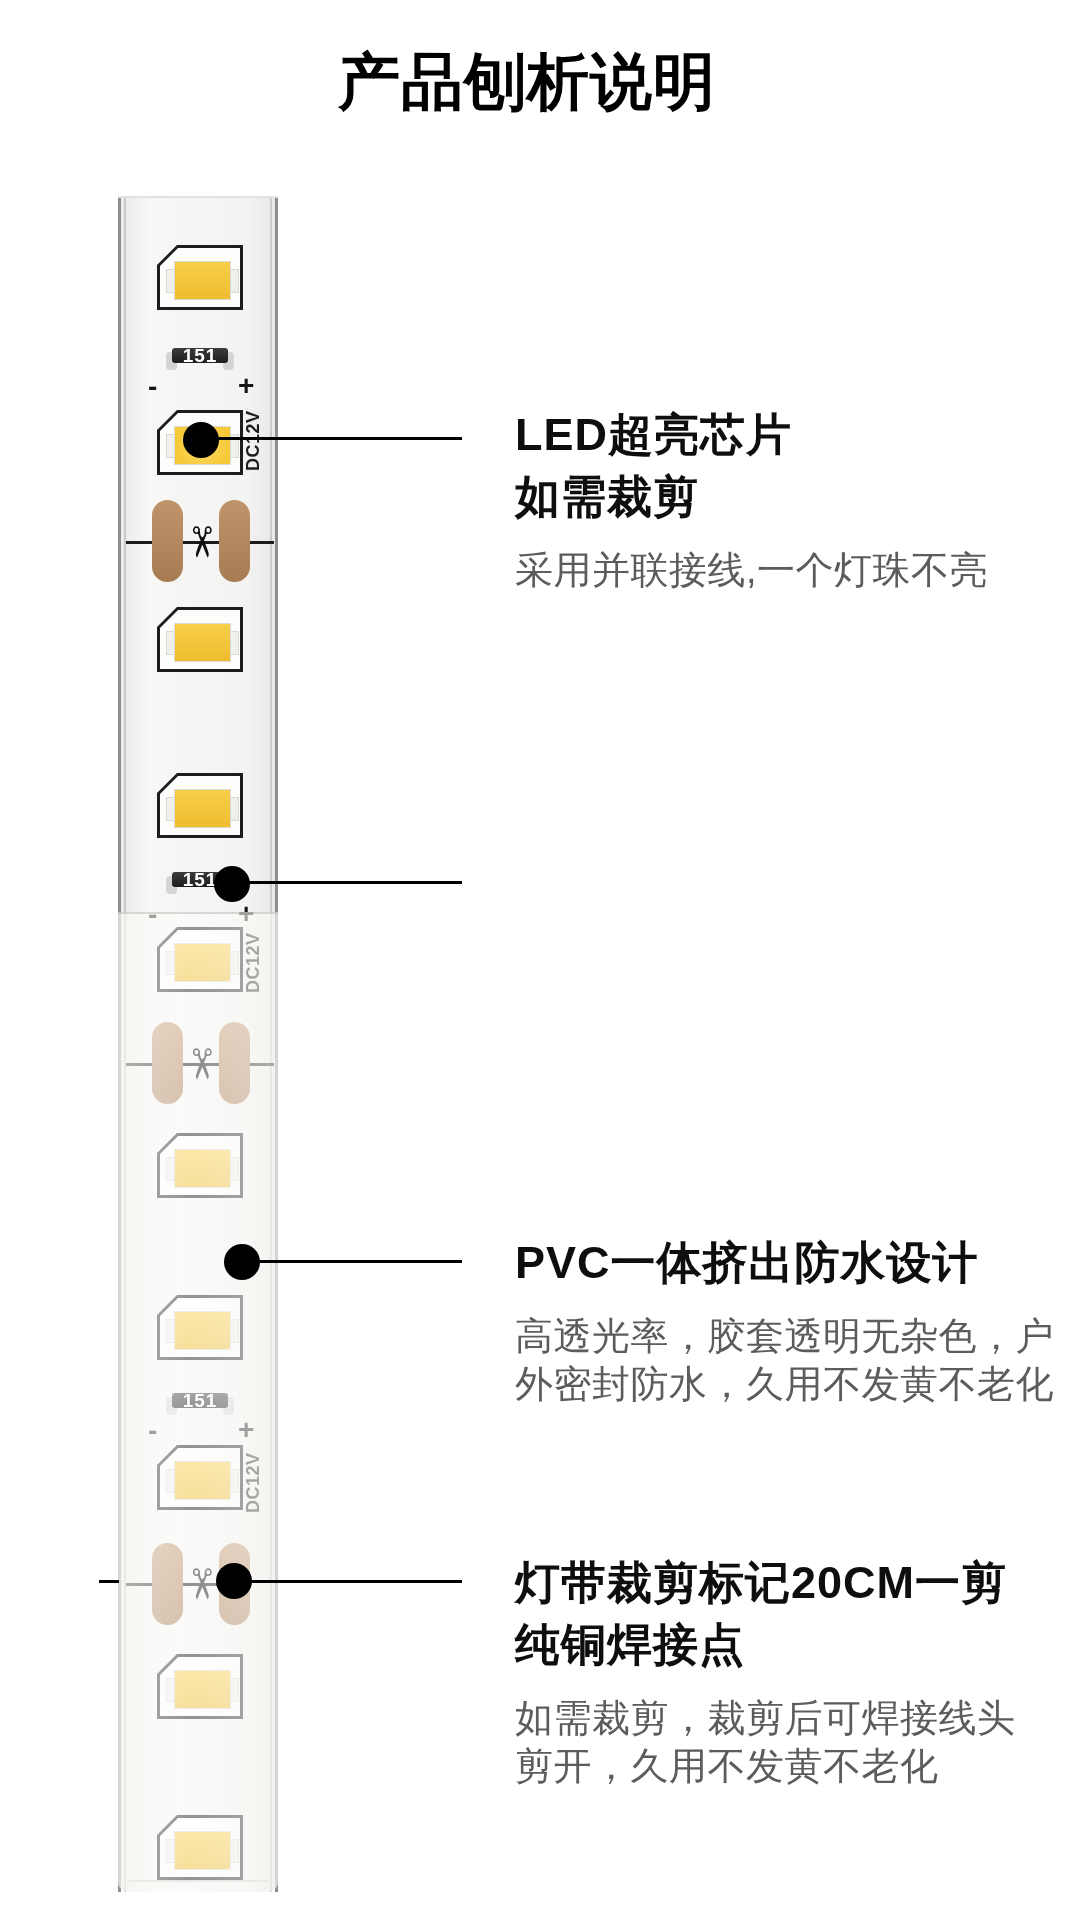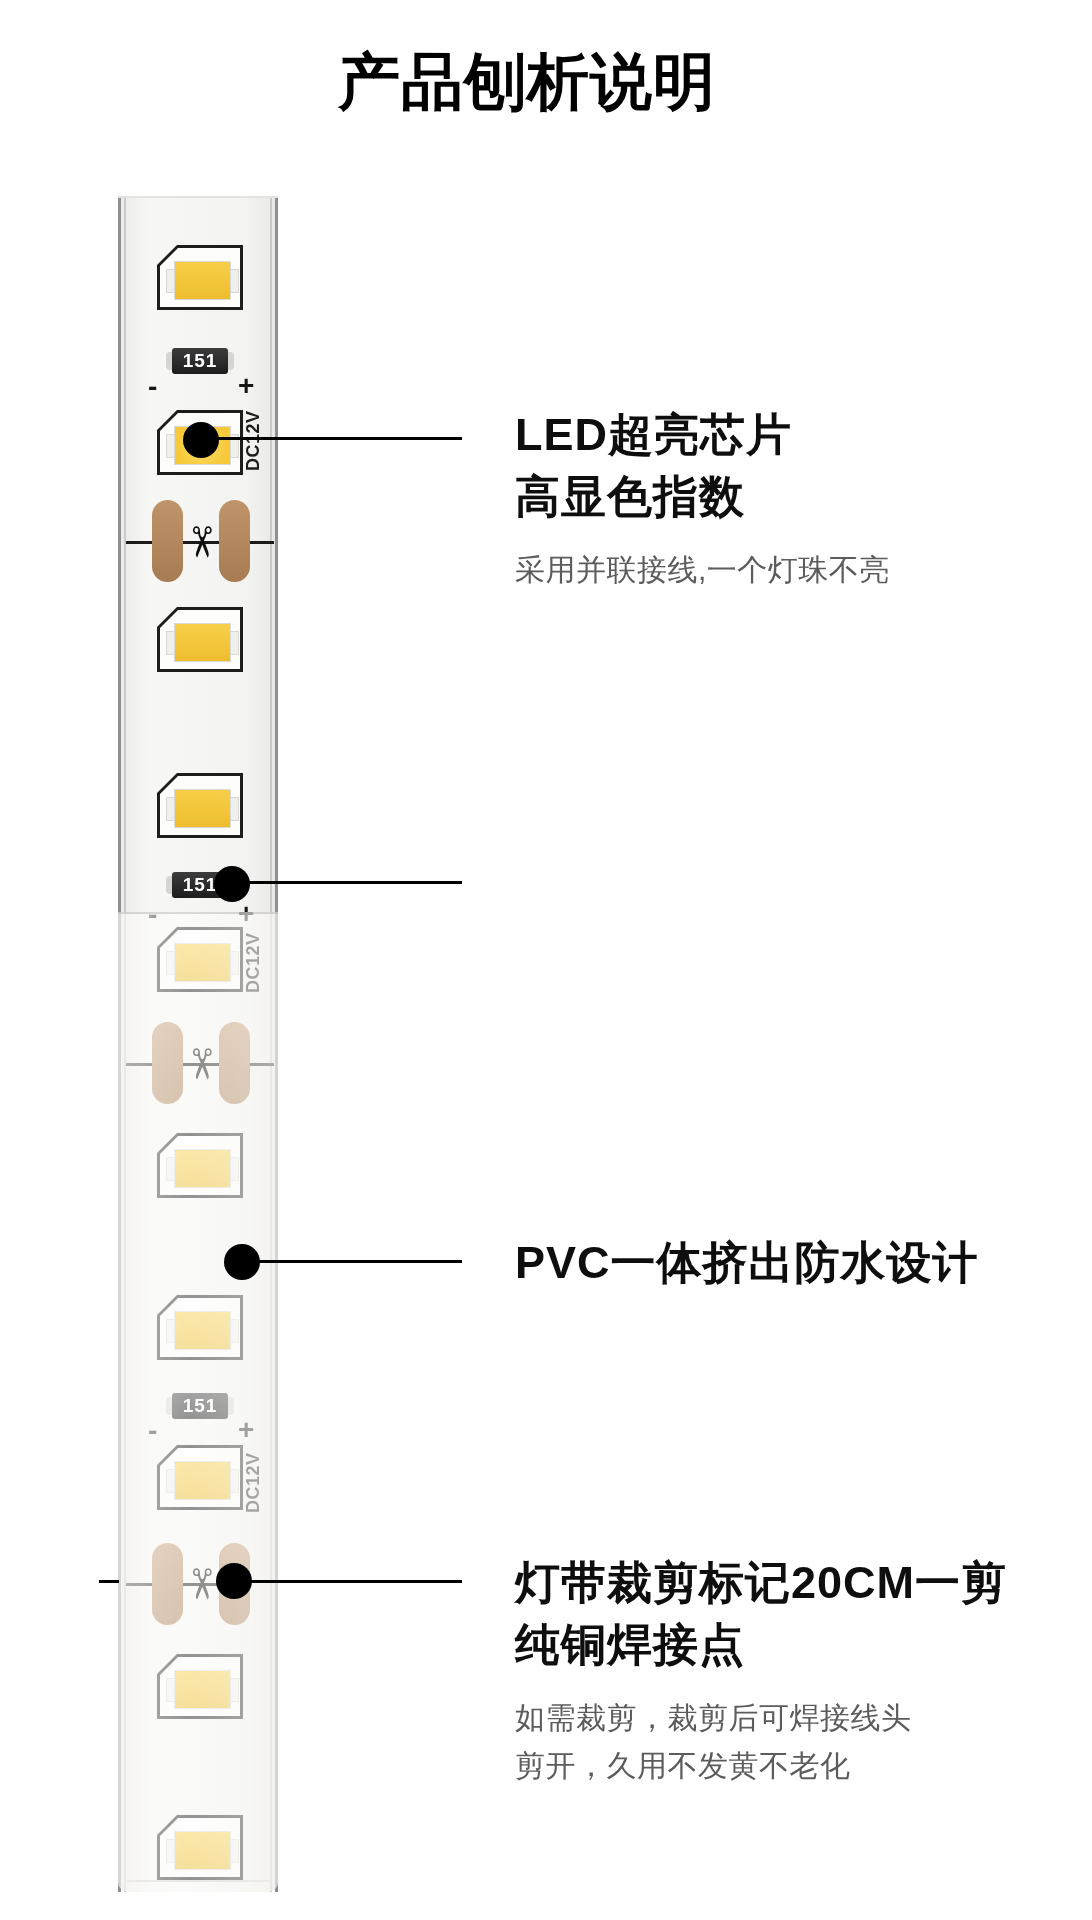--- a/index.html
+++ b/index.html
@@ -27,21 +27,21 @@
   .led .body  { position:absolute; inset:3px; background:#fdfdfc;
                 clip-path:polygon(18px 0,100% 0,100% 100%,0 100%,0 18px); }
   .led .chip  { position:absolute; left:14px; top:13px; width:55px; height:37px;
                 background:linear-gradient(180deg,#f7cf49,#eebd2e); border:1px solid #d9d9d5; }
   .led .chip::before, .led .chip::after { content:""; position:absolute; top:7px;
                 width:7px; height:22px; background:#efefec; border:1px solid #d9d9d5; }
   .led .chip::before { left:-9px; }
   .led .chip::after  { right:-9px; }
   .led.lit .chip { background:radial-gradient(circle at 50% 50%,#ffe06a 0%,#f6c93a 75%); }
 
-  .resistor { position:absolute; left:54px; width:56px; height:26px; }
+  .resistor { position:absolute; left:54px; width:56px; height:15px; }
   .resistor .cap { position:absolute; top:4px; width:11px; height:18px;
                    background:#d5d5d3; border-radius:4px; }
   .resistor .cap.left  { left:-6px; }
   .resistor .cap.right { right:-6px; }
   .resistor .rbody { position:absolute; inset:0; border-radius:3px;
                      background:linear-gradient(180deg,#3c3c3c,#1e1e1e);
                      color:#fff; font-weight:700; font-size:19px; letter-spacing:1px;
                      display:flex; align-items:center; justify-content:center; }
 
   .pad { position:absolute; width:31px; height:82px; border-radius:16px;
@@ -68,21 +68,21 @@
 
   
   .dot { position:absolute; width:36px; height:36px; border-radius:50%; background:#000; }
   .cline { position:absolute; height:3px; background:#000; }
 
   
   .callout { position:absolute; left:515px; }
   .callout .h { font-size:45px; font-weight:600; color:#0e0e0e; line-height:62px;
                 letter-spacing:1px; white-space:nowrap; }
   .callout .d { margin-top:18px; }
-  .callout .d div { font-size:30px; color:#5c5c5c; line-height:48px;
+  .callout .d div { font-size:38px; color:#5c5c5c; line-height:48px;
                     letter-spacing:0.5px; white-space:nowrap; }
 </style>
 </head>
 <body>
 
 <div class="page">
 
   <div class="title">产品刨析说明</div>
 
   <div class="strip">
@@ -218,31 +218,35 @@
 
   <div class="dot" style="left:224px;top:1244px"></div>
   <div class="cline" style="left:242px;top:1260px;width:220px"></div>
 
   <div class="cline" style="left:99px;top:1580px;width:20px"></div>
   <div class="dot" style="left:216px;top:1563px"></div>
   <div class="cline" style="left:234px;top:1580px;width:228px"></div>
 
   <div class="callout" style="top:404px">
     <div class="h">LED超亮芯片</div>
-    <div class="h">高显色指数</div>
+    <div class="h">如需裁剪</div>
     <div class="d">
       <div>采用并联接线,一个灯珠不亮</div>
     </div>
   </div>
 
   <div class="callout" style="top:856px">
   </div>
 
   <div class="callout" style="top:1232px">
     <div class="h">PVC一体挤出防水设计</div>
+    <div class="d">
+      <div>高透光率，胶套透明无杂色，户</div>
+      <div>外密封防水，久用不发黄不老化</div>
+    </div>
   </div>
 
   <div class="callout" style="top:1552px">
     <div class="h">灯带裁剪标记20CM一剪</div>
     <div class="h">纯铜焊接点</div>
     <div class="d">
       <div>如需裁剪，裁剪后可焊接线头</div>
       <div>剪开，久用不发黄不老化</div>
     </div>
   </div>

